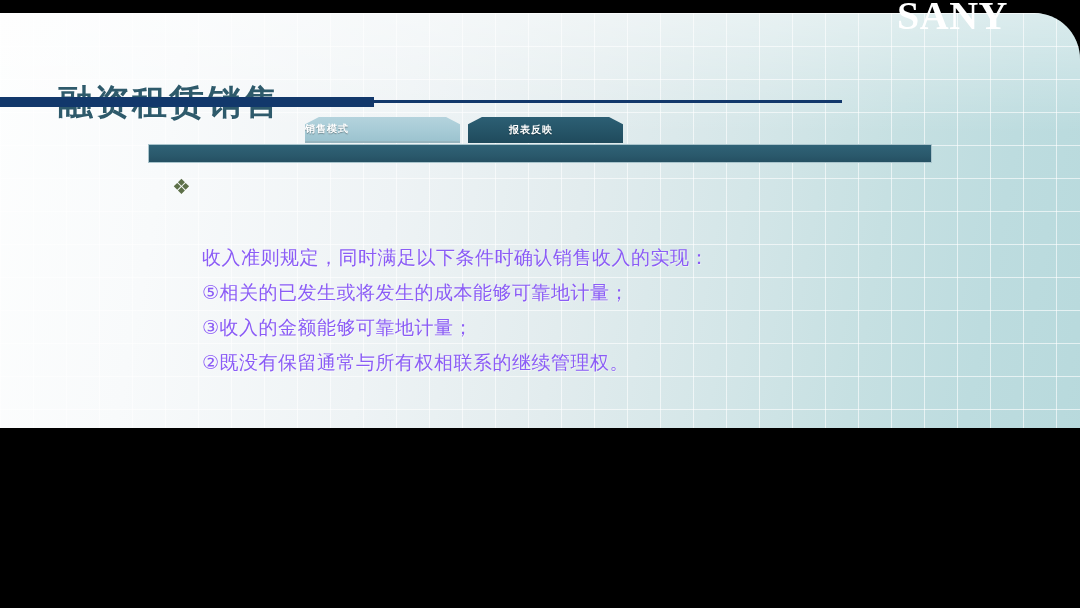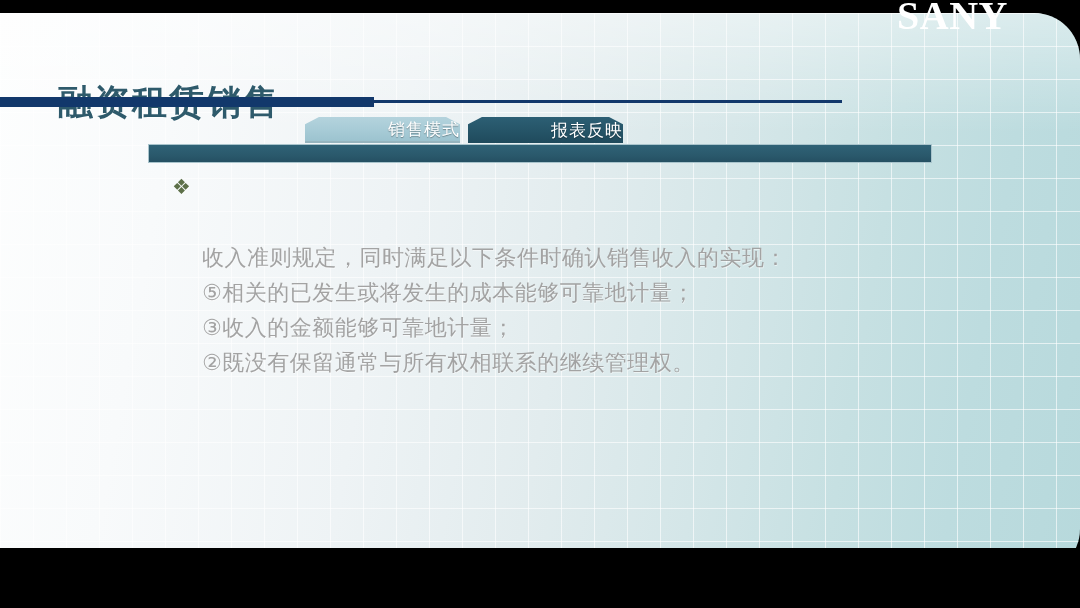--- a/index.html
+++ b/index.html
@@ -10,21 +10,21 @@
   body {
     width: 1080px;
     height: 608px;
     overflow: hidden;
     font-family: "Liberation Sans", "DejaVu Sans", sans-serif;
   }
 
   #slide {
     position: relative;
     width: 1080px;
-    height: 548px;
+    height: 428px;
     background: #000000;
     overflow: hidden;
   }
 
   
   .panel {
     position: absolute;
     left: 0;
     top: 13px;
     width: 1080px;
@@ -124,35 +124,36 @@
     display: flex;
     gap: 8px;
     z-index: 25;
   }
   .tab {
     position: relative;
     width: 155px;
     height: 26px;
     display: flex;
     align-items: center;
-    justify-content: flex-end;
-    font-size: 17px;
-    font-weight: 400;
+    justify-content: flex-start;
+    font-size: 10px;
+    font-weight: 700;
     letter-spacing: 1px;
     color: #ffffff;
     text-shadow: 0 1px 1px rgba(0,0,0,0.35);
     clip-path: polygon(0 28%, 9% 0, 91% 0, 100% 28%, 100% 100%, 0 100%);
     box-sizing: border-box;
   }
   .tab-inactive {
     background: linear-gradient(to bottom, #b4d3dd 0%, #a7cbd6 55%, #9cc3cf 100%);
     border-bottom: 2px solid rgba(120,150,160,0.5);
   }
   .tab-active {
     background: linear-gradient(to bottom, #2c5f74 0%, #255467 55%, #1f4a5c 100%);
+    padding-left: 41px;
   }
 
   
   .section-bar {
     position: absolute;
     left: 148px;
     top: 144px;
     width: 784px;
     height: 19px;
     background: linear-gradient(to bottom, #2f6276 0%, #2a596c 60%, #255062 100%);
@@ -183,23 +184,23 @@
   }
 
   
   .body-block {
     position: absolute;
     left: 202px;
     top: 240px;
     width: 700px;
   }
   .body-line {
-    font-size: 22px;
+    font-size: 19px;
     line-height: 35px;
-    color: #a3a3a3;
+    color: #8b5cf6;
     letter-spacing: 0.5px;
     white-space: nowrap;
     text-shadow: 0.5px 0.5px 0 rgba(255,255,255,0.5);
   }
 </style>
 </head>
 <body>
 
 <div id="slide">
 

